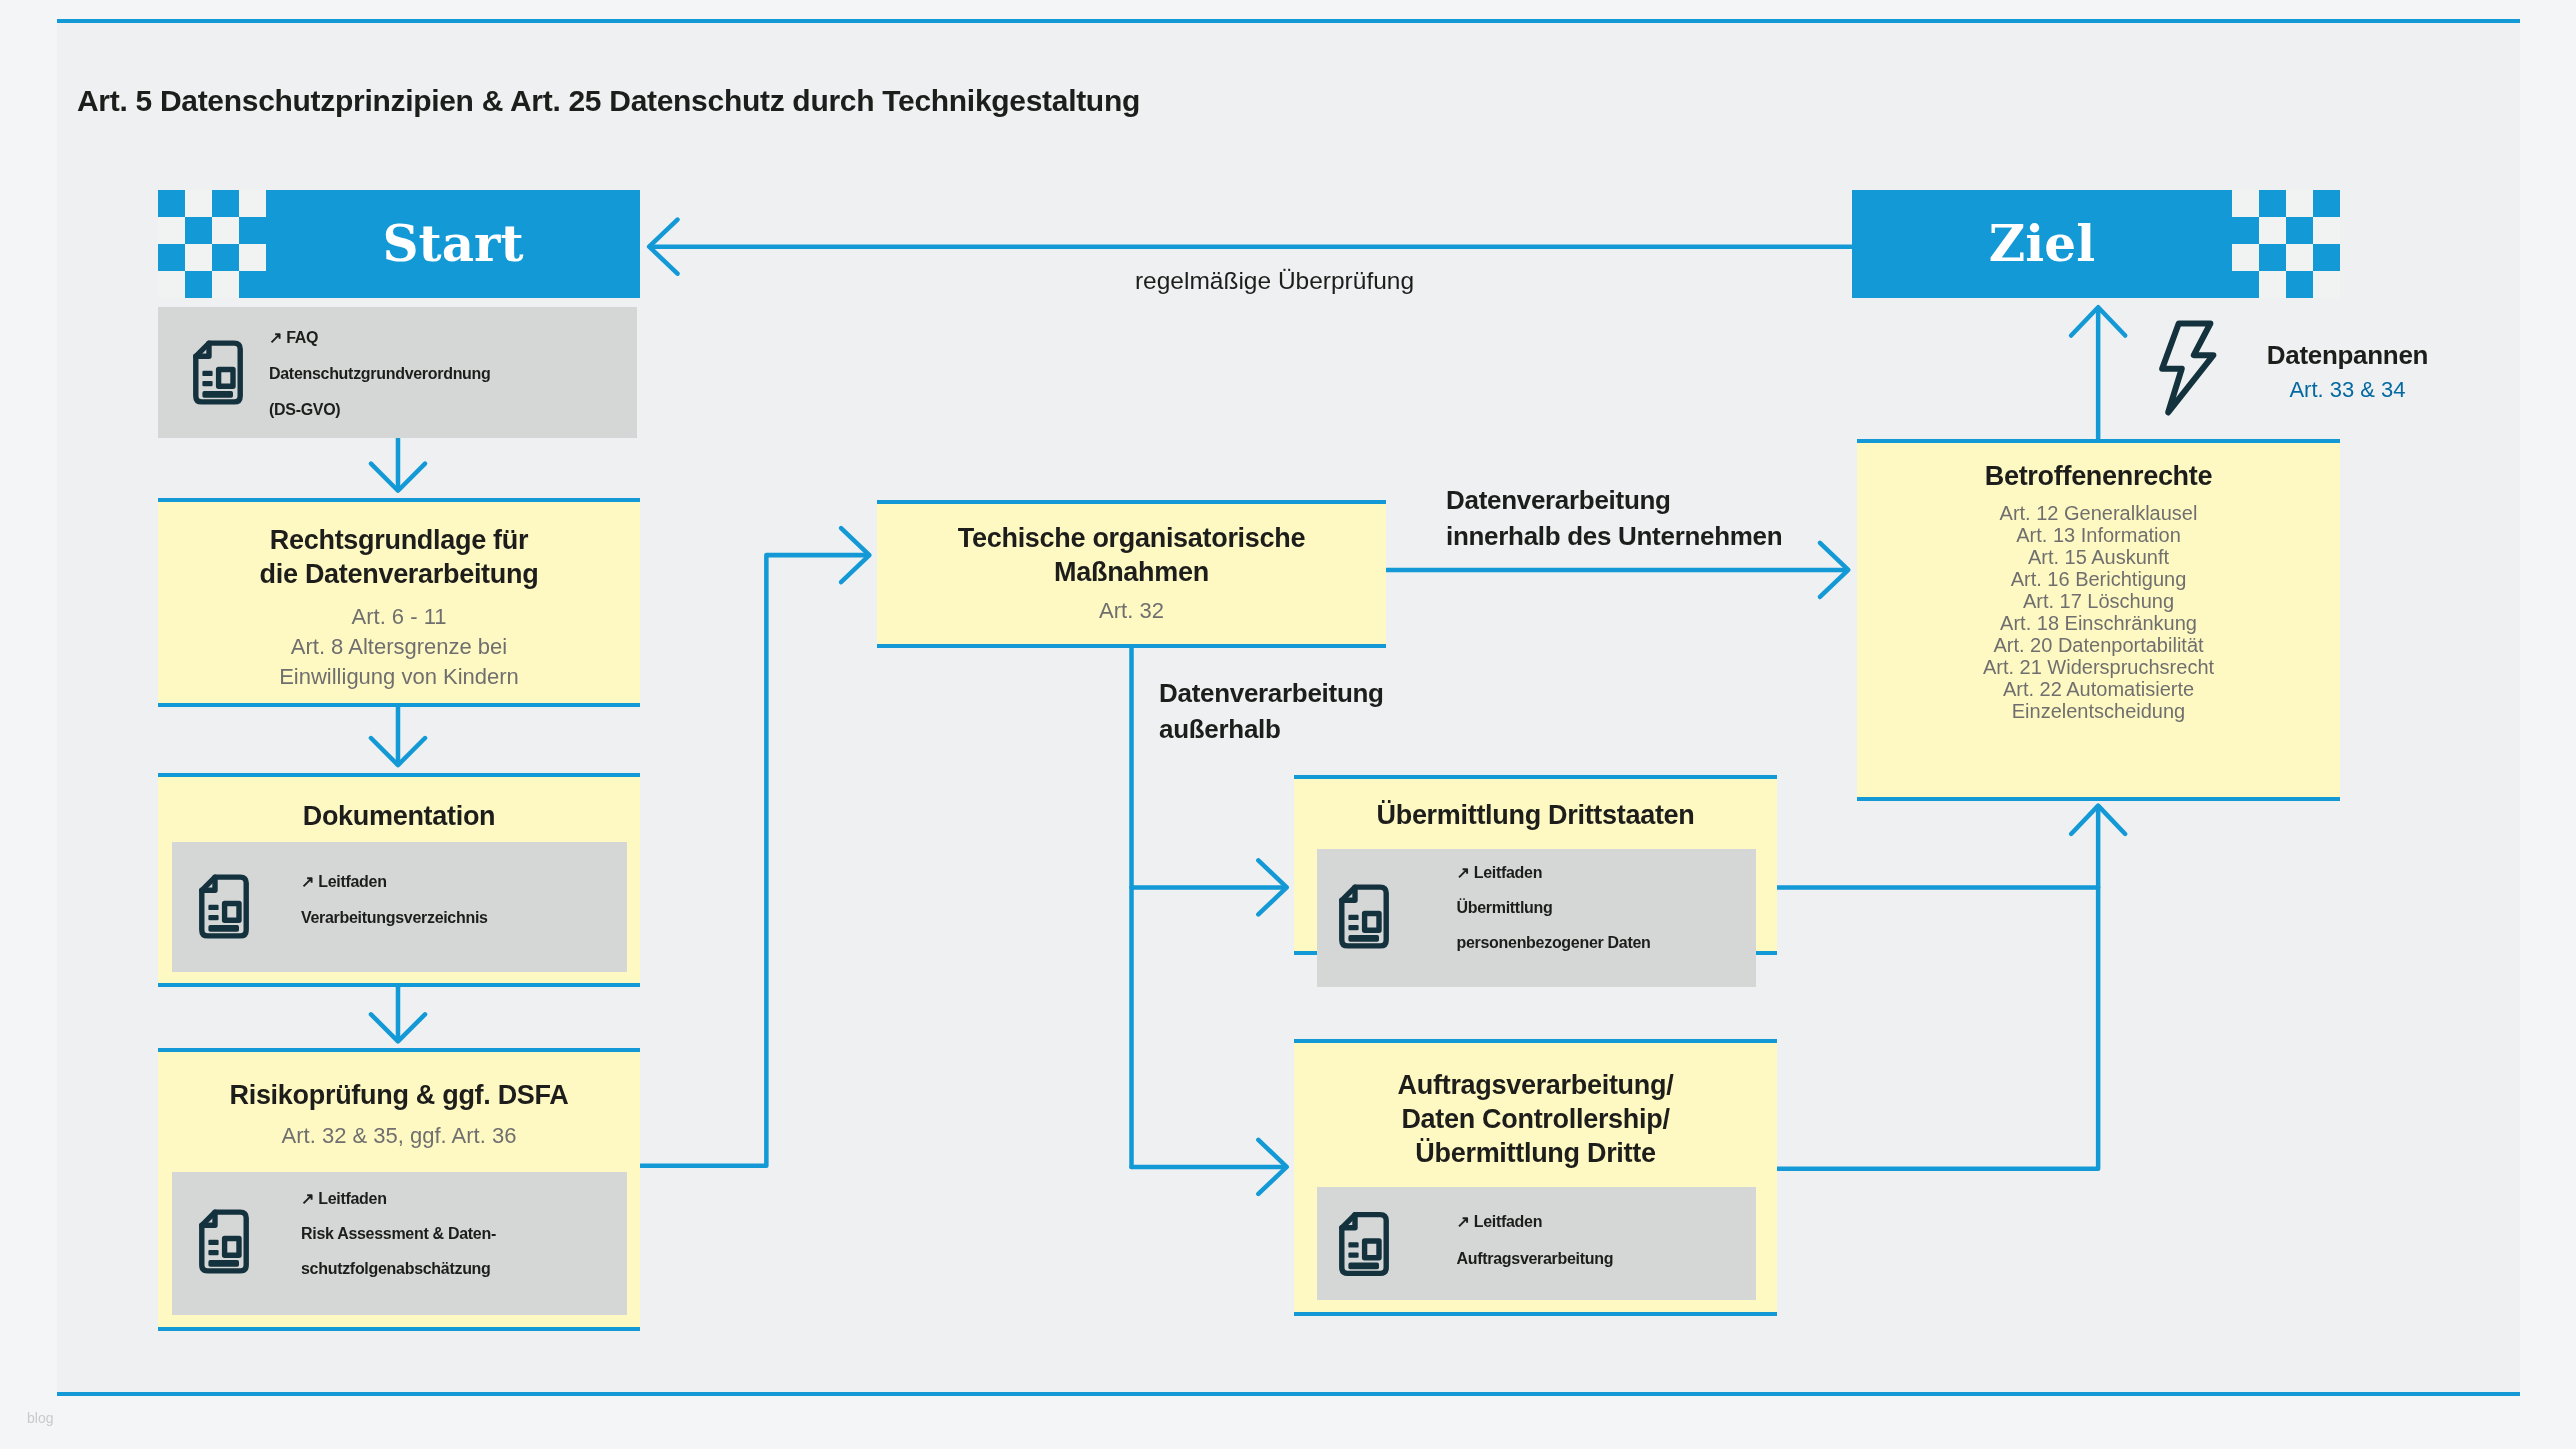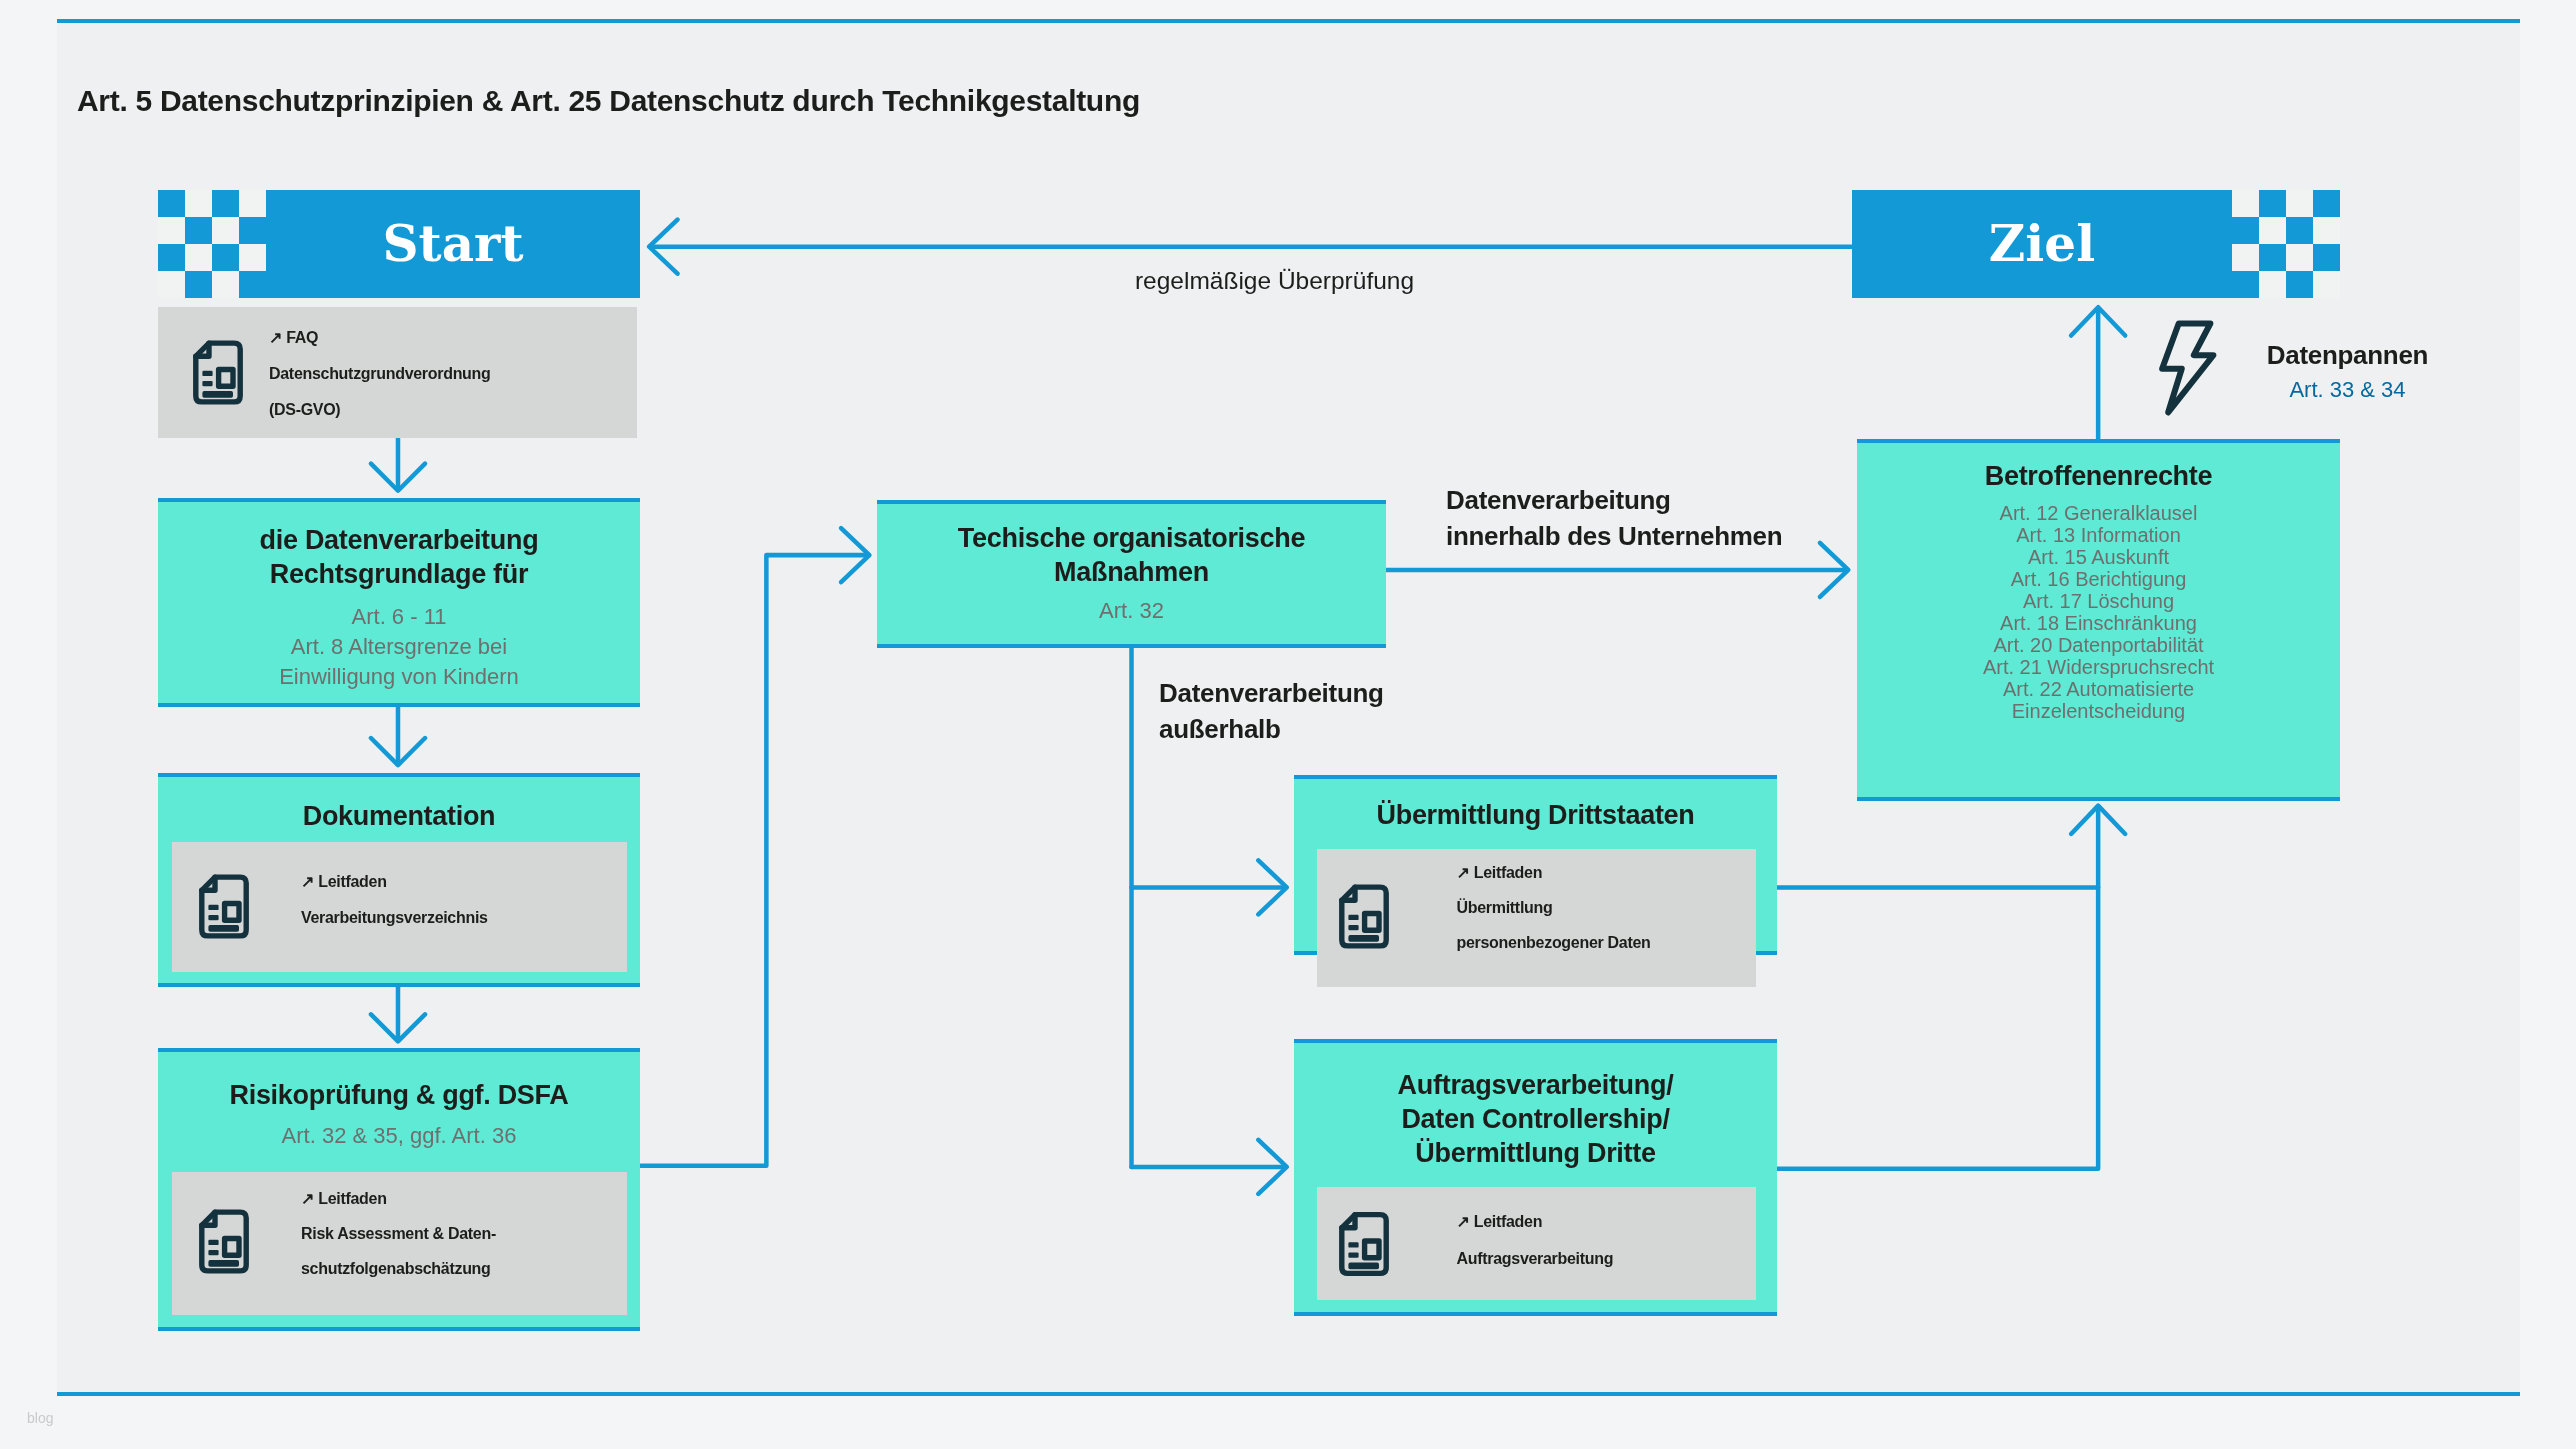--- a/index.html
+++ b/index.html
@@ -17,21 +17,21 @@
   .checker{position:absolute;top:0;width:108px;height:108px;display:grid;
            grid-template-columns:repeat(4,1fr);grid-template-rows:repeat(4,1fr);}
   .checker i{display:block;}
   .checker-start i{background:#f1f3f3;}
   .checker-start i:nth-child(8n+1),.checker-start i:nth-child(8n+3),
   .checker-start i:nth-child(8n+6),.checker-start i:nth-child(8n+8){background:#1299d6;}
   .checker-ziel i{background:#f1f3f3;}
   .checker-ziel i:nth-child(8n+2),.checker-ziel i:nth-child(8n+4),
   .checker-ziel i:nth-child(8n+5),.checker-ziel i:nth-child(8n+7){background:#1299d6;}
   
-  .fbox{position:absolute;background:#5eead4;border-top:4.5px solid #1299d6;
+  .fbox{position:absolute;background:#fef9c3;border-top:4.5px solid #1299d6;
         border-bottom:4.5px solid #1299d6;box-sizing:border-box;z-index:4;}
   .fbox .btitle{font-size:27px;font-weight:bold;text-align:center;line-height:34px;letter-spacing:-0.3px;}
   .fbox .bsub{font-size:22px;color:#706f6f;text-align:center;line-height:30px;}
   .graybox{position:absolute;background:#d5d7d7;z-index:4;}
   .graybox .doc-icon{position:absolute;}
   .linktext{position:absolute;font-size:16px;font-weight:bold;line-height:36px;letter-spacing:-0.3px;}
   .flowlabel{position:absolute;font-size:26px;font-weight:bold;line-height:36px;
              letter-spacing:-0.3px;z-index:4;}
   .plain-label{position:absolute;font-size:24.5px;z-index:4;}
   
@@ -126,22 +126,22 @@
     </svg>
     <div class="linktext" style="left:111px;top:13px;">
       <span style="display:block">↗ FAQ</span>
       <span style="display:block">Datenschutzgrundverordnung</span>
       <span style="display:block">(DS-GVO)</span>
     </div>
   </div>
 
   <div class="fbox" style="left:158px;top:498px;width:482px;height:209px;">
     <div class="btitle" style="margin-top:20.6px;">
+      <span style="display:block">Rechtsgrundlage für</span>
       <span style="display:block">die Datenverarbeitung</span>
-      <span style="display:block">Rechtsgrundlage für</span>
     </div>
     <div class="bsub" style="margin-top:11.6px;">
       <span style="display:block">Art. 6 - 11</span>
       <span style="display:block">Art. 8 Altersgrenze bei</span>
       <span style="display:block">Einwilligung von Kindern</span>
     </div>
   </div>
 
   <div class="fbox" style="left:158px;top:773px;width:482px;height:214px;">
     <div class="btitle" style="margin-top:22px;">Dokumentation</div>

